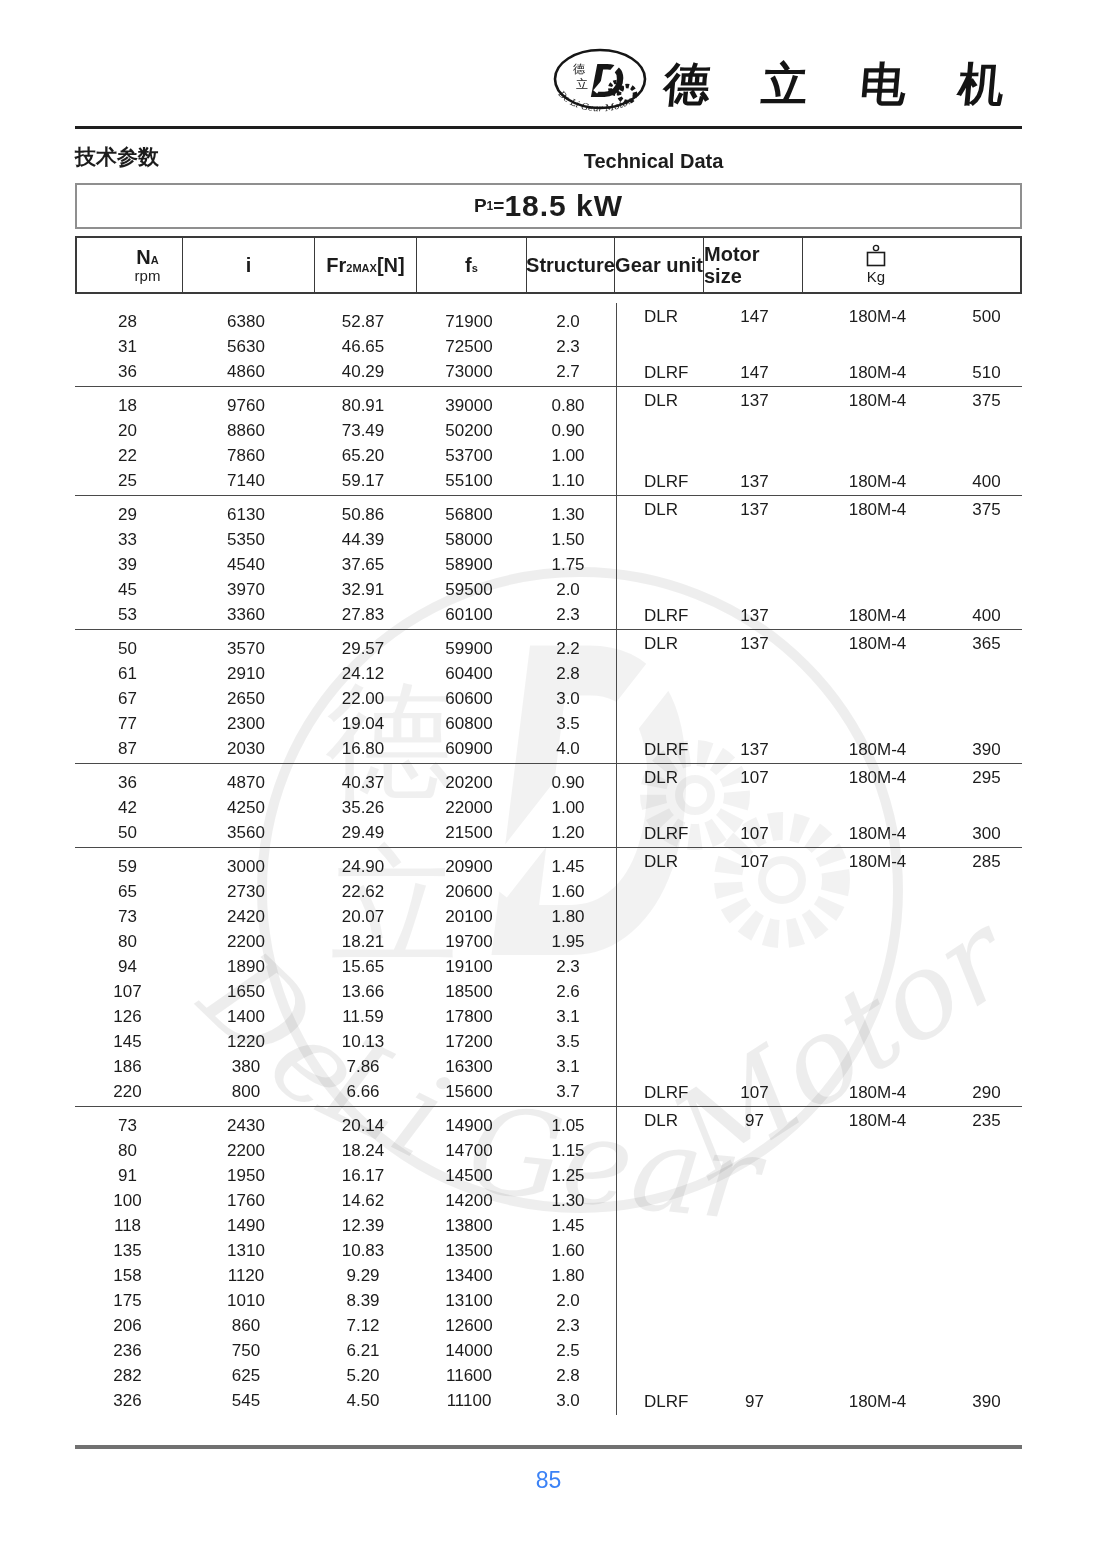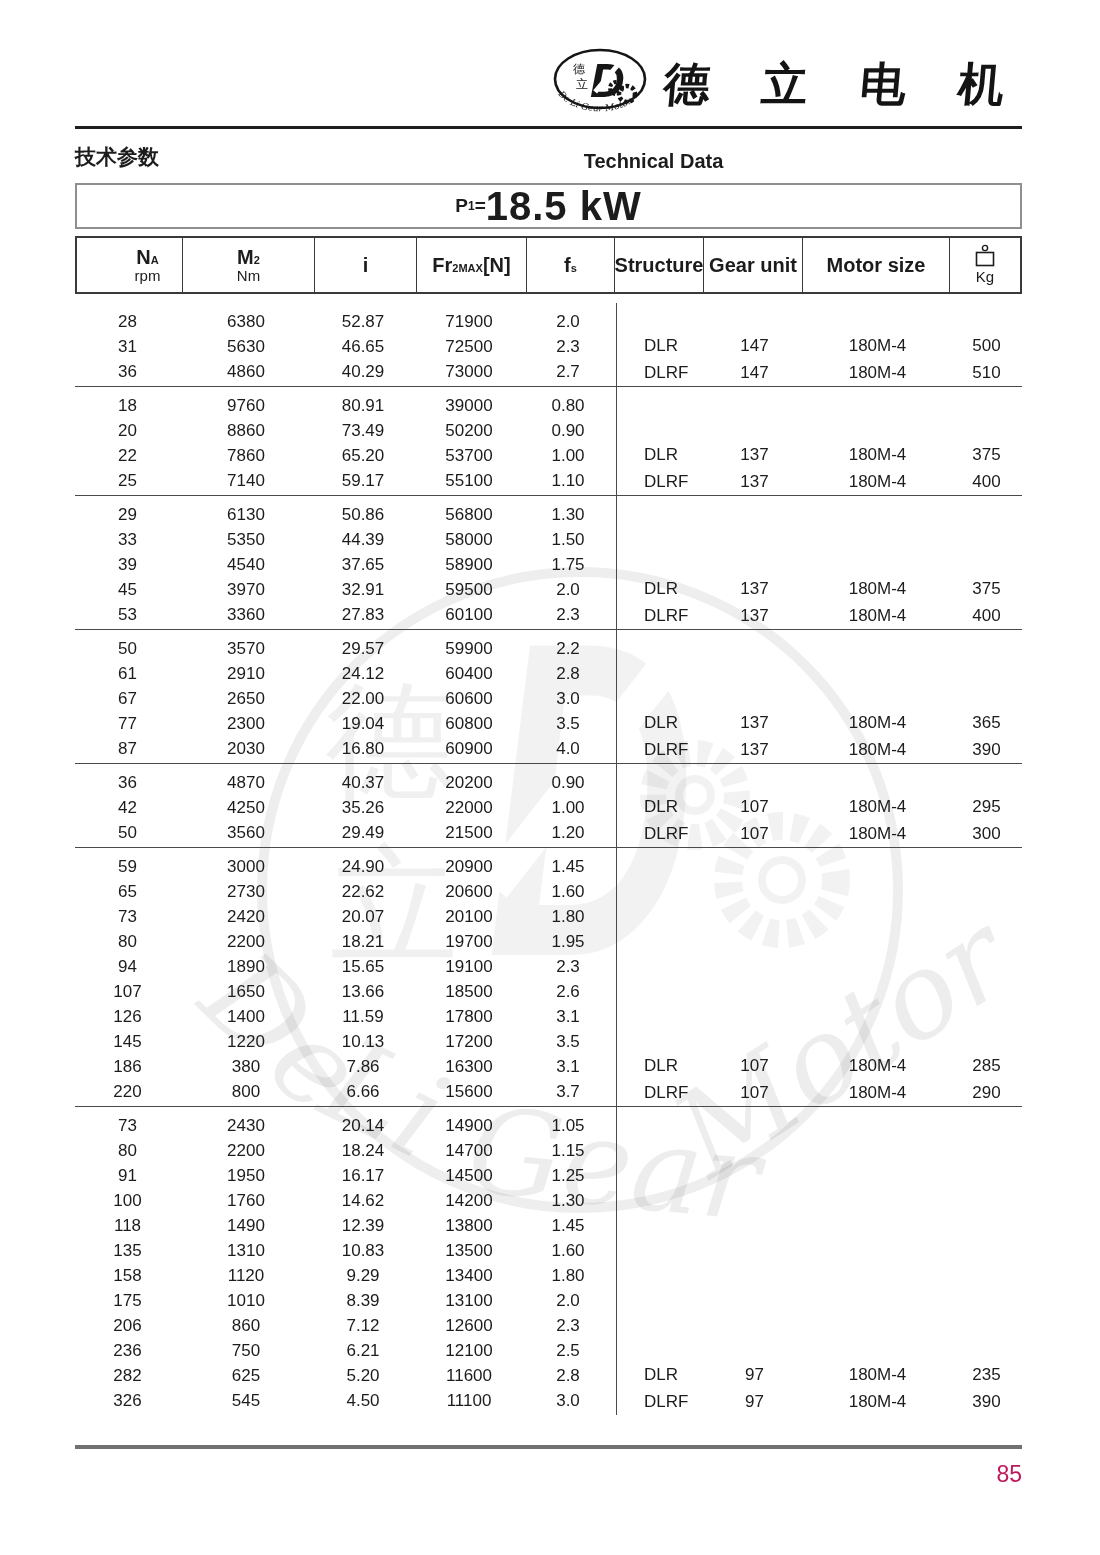--- a/index.html
+++ b/index.html
@@ -23,21 +23,21 @@
   .section-cn { position:absolute; left:0; top:2px; font-size:21px; font-weight:bold; }
   .section-en { position:absolute; left:210px; right:0; top:9px; text-align:center; font-size:20px; font-weight:bold; }
 
   .power-box {
     margin-top:10px; height:46px; border:2px solid #8f8f8f;
     display:flex; align-items:center; justify-content:center;
   }
   .p-sym { font-size:19px; font-weight:bold; }
   .p-sub { font-size:12px; font-weight:bold; vertical-align:-2px; }
   .p-eq  { font-size:19px; font-weight:bold; }
-  .p-val { font-size:40px; font-weight:bold; letter-spacing:1px; }
+  .p-val { font-size:30px; font-weight:bold; letter-spacing:1px; }
 
   
   .thead {
     margin-top:7px; height:58px; border:2px solid #3a3a3a;
     display:grid; grid-template-columns:105px 132px 102px 110px 88px 89px 99px 147px 71px;
   }
   .hc { border-left:1.5px solid #3a3a3a; display:flex; flex-direction:column; align-items:center; justify-content:center; line-height:1.1; }
   .hc:first-child { border-left:none;padding-left:36px; }
   .h-main { font-size:20px; font-weight:bold; }
   .h-sub  { font-size:11px; font-weight:bold; }
@@ -46,30 +46,30 @@
   .kg-label { font-size:15px; margin-top:1px; }
 
   
   .tbody { margin-top:9px; }
   .group { display:flex; }
   .group + .group { border-top:1.5px solid #4a4a4a; }
   .g-left { width:541px; display:flex; flex-direction:column; justify-content:center; padding:4px 0; }
   .g-row { display:flex; height:25px; align-items:flex-end; }
   .bc { text-align:center; font-size:17px; }
   .c0 { width:105px; } .c1 { width:132px; } .c2 { width:102px; } .c3 { width:110px; } .c4 { width:88px; }
-  .g-right { width:406px; border-left:1.5px solid #4a4a4a; display:flex; flex-direction:column; justify-content:flex-end; }
+  .g-right { width:406px; border-left:1.5px solid #4a4a4a; display:flex; flex-direction:column; justify-content:space-between; }
   .g-rrow { display:flex; height:27px; align-items:center; }
   .rc { font-size:17px; }
   .r0 { width:88px; text-align:left; padding-left:27px; }
   .r1 { width:99px; text-align:center; }
   .r2 { width:147px; text-align:center; }
   .r3 { width:71px; text-align:center; }
 
   .footer-rule { margin-top:30px; height:4px; background:#717171; }
-  .page-num { margin-top:12px; text-align:right; font-size:23px; color:#be185d; }
+  .page-num { margin-top:18px; text-align:center; font-size:23px; color:#3b82f6; }
 </style>
 </head>
 <body>
 
 <div class="page">
 
   <svg class="watermark" viewBox="0 0 1100 1555" xmlns="http://www.w3.org/2000/svg">
     <circle cx="580" cy="890" r="318" fill="none" stroke="rgba(0,0,0,0.065)" stroke-width="10"></circle>
     <text x="760" y="955" transform="scale(0.64 1)" font-family="Liberation Sans, sans-serif" font-style="italic" font-weight="bold" font-size="450" fill="rgba(0,0,0,0.05)" id="wm-letter">D</text>
     <rect x="430" y="740" width="330" height="34" fill="#ffffff" transform="rotate(-52 595 757)"></rect>
@@ -123,24 +123,20 @@
         <span class="p-eq">=</span>
         <span class="p-val">18.5 kW</span>
     </div>
 
     <div class="thead">
       <div class="hc">
         <div class="h-main"><span>N</span><span class="h-sub">A</span></div>
         <div class="h-unit">rpm</div>
       </div>
       <div class="hc">
-        <div class="h-main"><span>M</span><span class="h-sub">2</span></div>
-        <div class="h-unit">Nm</div>
-      </div>
-      <div class="hc">
         <div class="h-main">i</div>
       </div>
       <div class="hc">
         <div class="h-main"><span>Fr</span><span class="h-sub">2MAX</span><span>[N]</span></div>
       </div>
       <div class="hc">
         <div class="h-main"><span>f</span><span class="h-sub">s</span></div>
       </div>
       <div class="hc">
         <div class="h-main">Structure</div>
@@ -541,21 +537,21 @@
               <div class="bc c0">206</div>
               <div class="bc c1">860</div>
               <div class="bc c2">7.12</div>
               <div class="bc c3">12600</div>
               <div class="bc c4">2.3</div>
             </div>
             <div class="g-row">
               <div class="bc c0">236</div>
               <div class="bc c1">750</div>
               <div class="bc c2">6.21</div>
-              <div class="bc c3">12100</div>
+              <div class="bc c3">14000</div>
               <div class="bc c4">2.5</div>
             </div>
             <div class="g-row">
               <div class="bc c0">282</div>
               <div class="bc c1">625</div>
               <div class="bc c2">5.20</div>
               <div class="bc c3">11600</div>
               <div class="bc c4">2.8</div>
             </div>
             <div class="g-row">

